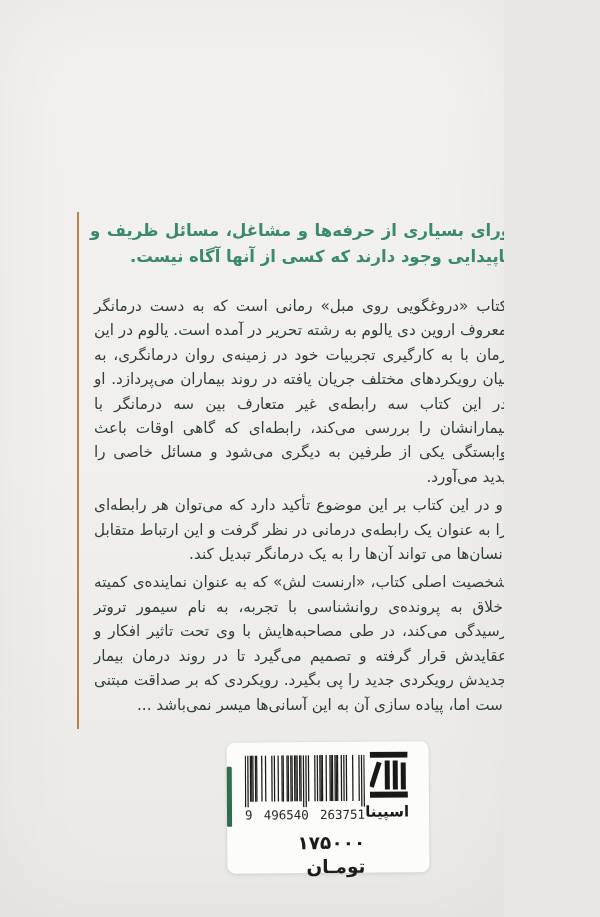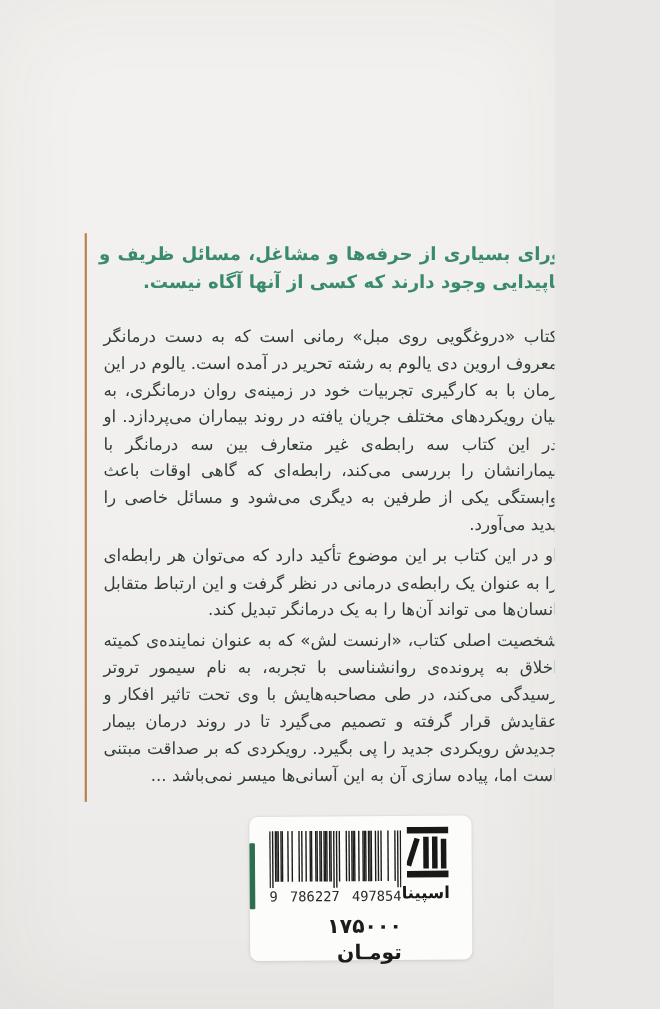--- a/index.html
+++ b/index.html
@@ -134,22 +134,22 @@
           <rect x="76" y="0" width="1" height="55"></rect>
           <rect x="78" y="0" width="1" height="55"></rect>
           <rect x="80" y="0" width="1" height="55"></rect>
           <rect x="85" y="0" width="1" height="55"></rect>
           <rect x="90" y="0" width="1" height="55"></rect>
           <rect x="92" y="0" width="1" height="62"></rect>
           <rect x="94" y="0" width="1" height="62"></rect>
         </svg>
       <div class="barcode-digits">
         <span>9</span>
-        <span>786227</span>
-        <span>497854</span>
+        <span>496540</span>
+        <span>263751</span>
       </div>
     </div>
 
     <div class="publisher">
       <svg class="publisher-mark" viewBox="0 0 38 48">
         <rect x="0" y="0" width="38" height="6"></rect>
         <rect x="3" y="10" width="5" height="26" transform="rotate(18 5.5 23)"></rect>
         <rect x="15" y="9" width="5" height="29"></rect>
         <rect x="23" y="9" width="5" height="29"></rect>
         <rect x="31" y="11" width="5" height="27"></rect>

